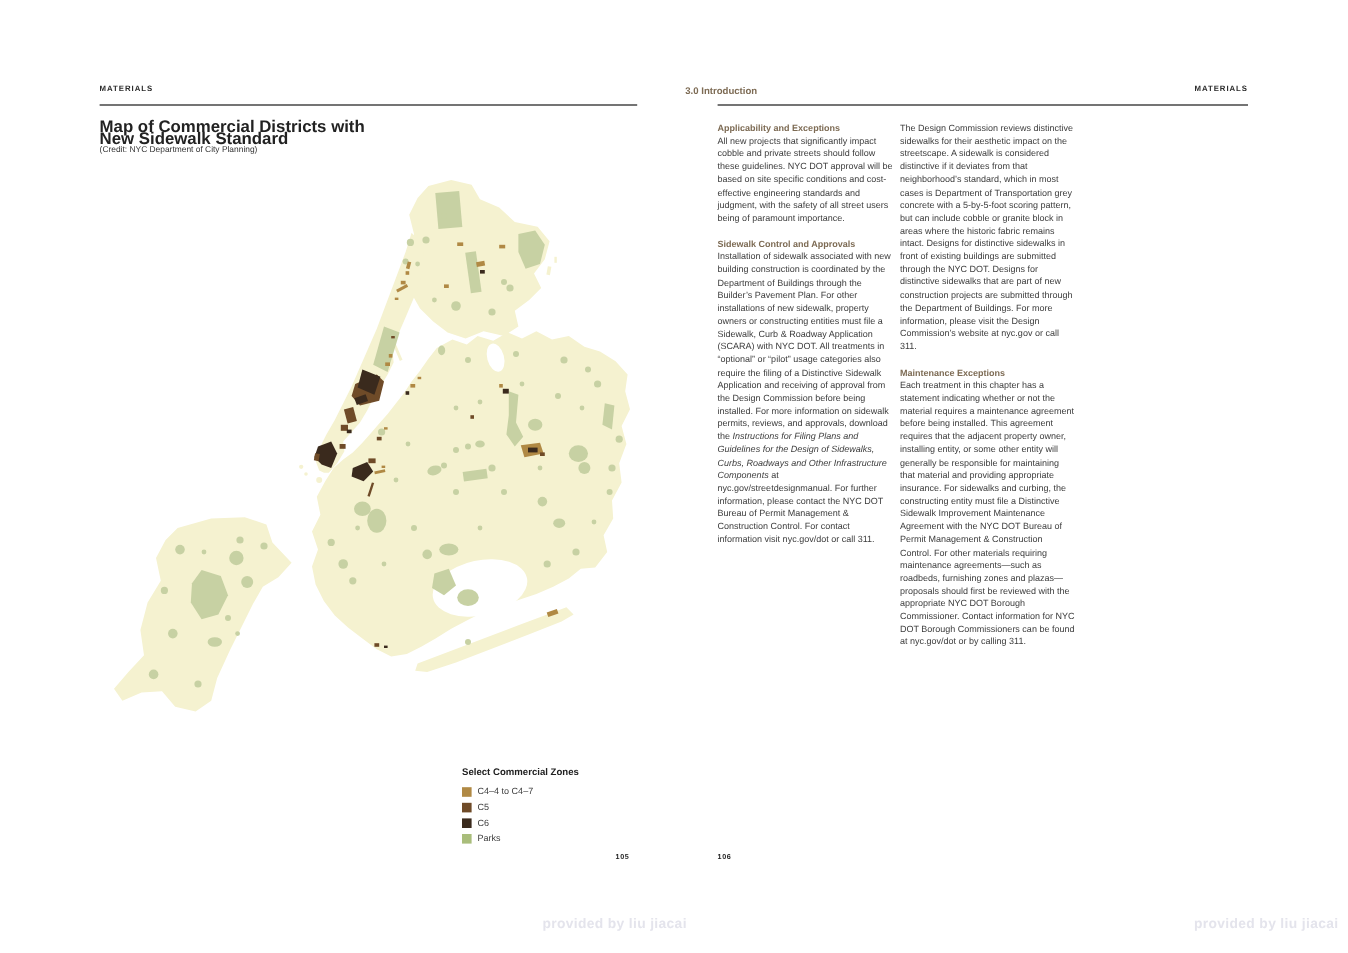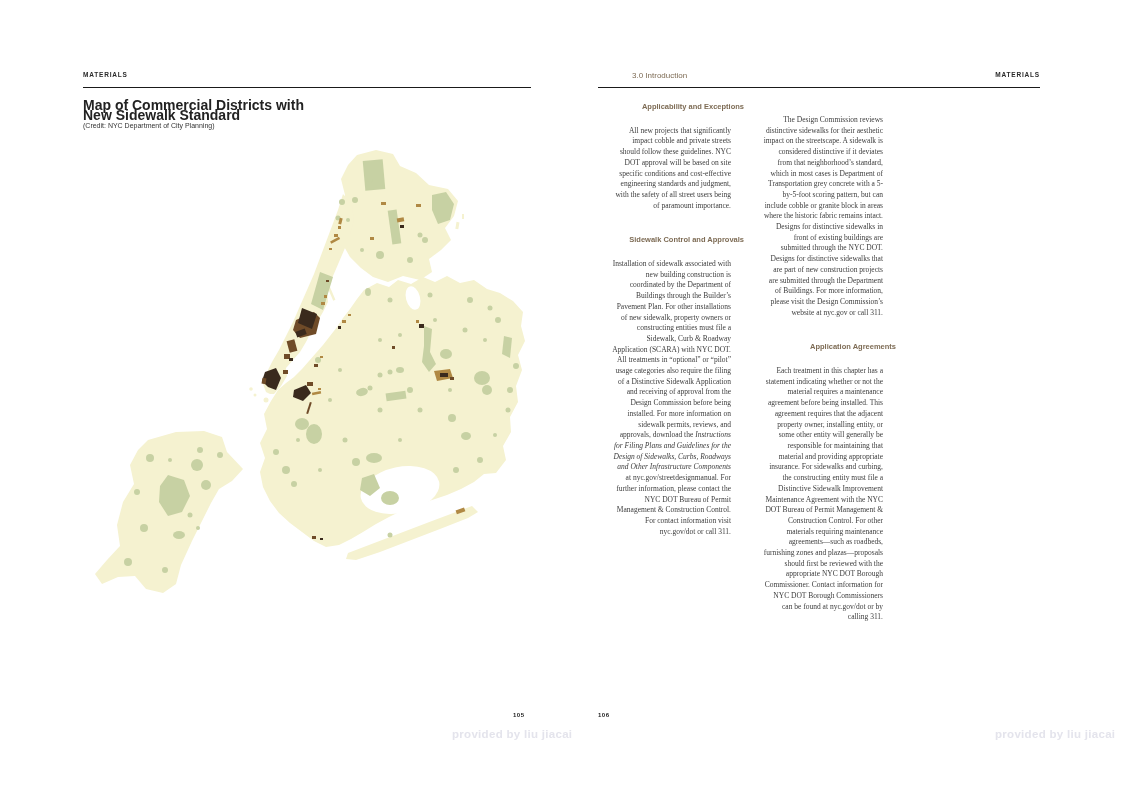--- a/index.html
+++ b/index.html
@@ -2,39 +2,39 @@
 <html style="--land: #f5f2d0; --park: #c7d1a3; --c4: #b08944; --c5: #6f4b28; --c6: #3a2a1d; --heading: #7d6b54; --body: #3c3c3c; --rule: #1a1a1a; --watermark: #e4e4ec;"><head>
 <meta charset="utf-8">
 <style>
   html,body{margin:0;padding:0;background:#ffffff;}
   .canvas{position:relative;width:1123px;height:794px;background:#ffffff;overflow:hidden;
           font-family:"Liberation Sans",sans-serif;color:#3c3c3c;}
   .runhead{position:absolute;font-size:6.5px;font-weight:bold;letter-spacing:.8px;color:#2b2b2b;}
   .rule{position:absolute;top:87px;height:1px;background:var(--rule,#1a1a1a);}
   .rule-left{left:83px;width:448px;}
   .rule-right{left:598px;width:442px;}
-  .intro-head{position:absolute;left:632px;top:71px;font-size:8px;font-weight:normal;color:var(--heading,#7d6b54);text-align:right;}
+  .intro-head{position:absolute;left:571px;top:71px;font-size:8px;font-weight:bold;color:var(--heading,#7d6b54);text-align:right;}
   .caption{position:absolute;left:83px;top:100px;}
   .cap-bold{font-size:14px;font-weight:bold;line-height:10px;color:#222;}
   .cap-credit{font-size:7px;line-height:9px;color:#333;margin-top:1px;}
   .map{position:absolute;left:80px;top:140px;}
   .legend{position:absolute;left:385px;top:639px;}
   .legend-title{font-size:8px;font-weight:bold;color:#222;margin-bottom:7px;}
   .legend-item{display:flex;align-items:center;gap:5px;margin-bottom:4px;font-size:7.5px;color:#3c3c3c;}
   .swatch{display:inline-block;width:8px;height:8px;}
-  .col{position:absolute;top:102px;width:146px;font-size:7.5px;line-height:10.7px;color:var(--body,#3c3c3c);text-align:right;}
+  .col{position:absolute;top:102px;width:146px;font-size:7.5px;line-height:10.7px;color:var(--body,#3c3c3c);}
   .col1{left:598px;}
   .col2{left:750px;}
   .col h4{margin:0;font-size:7.5px;line-height:10.7px;font-weight:bold;color:var(--heading,#7d6b54);}
-  .col p{margin:13px;font-family:Liberation Serif, serif;}
+  .col p{margin:0;}
   .sect-gap{height:11px;}
   .pagenum{position:absolute;top:712px;font-size:6px;font-weight:bold;color:#222;letter-spacing:.5px;}
   .pagenum-left{left:513px;}
   .pagenum-right{left:598px;}
-  .watermark{position:absolute;top:728px;font-size:11.5px;font-weight:600;color:var(--watermark,#e4e4ec);letter-spacing:.3px;}
+  .watermark{position:absolute;top:764px;font-size:11.5px;font-weight:600;color:var(--watermark,#e4e4ec);letter-spacing:.3px;}
   .wm-left{left:452px;}
   .wm-right{left:995px;}
   
   .land{fill:var(--land,#f5f2d0);}
   .park{fill:var(--park,#c7d1a3);}
   .c4{fill:var(--c4,#b08944);}
   .c5{fill:var(--c5,#6f4b28);}
   .c6{fill:var(--c6,#3a2a1d);}
   .water{fill:#ffffff;}
 </style>
@@ -207,39 +207,58 @@
       <path class="c4" d="M 354,231 L 370,229 L 373,238 L 357,241 Z"></path>
       <rect class="c6" x="360" y="233" width="8" height="4"></rect>
         <rect class="c5" x="370" y="237" width="4" height="3"></rect>
       <rect class="c6" x="339" y="184" width="5" height="4"></rect>
         <rect class="c4" x="336" y="180" width="3" height="3"></rect>
       <rect class="c5" x="312" y="206" width="3" height="3"></rect>
       <rect class="c4" x="376" y="369" width="9" height="4" transform="rotate(-20 380 371)"></rect>
     </g>
   </svg>
 
+  <div class="legend">
+    <div class="legend-title">Select Commercial Zones</div>
+    <div class="legend-item">
+      <span class="swatch" style="background-color: rgb(176, 137, 68);"></span>
+      <span>C4–4 to C4–7</span>
+    </div>
+    <div class="legend-item">
+      <span class="swatch" style="background-color: rgb(111, 75, 40);"></span>
+      <span>C5</span>
+    </div>
+    <div class="legend-item">
+      <span class="swatch" style="background-color: rgb(58, 42, 29);"></span>
+      <span>C6</span>
+    </div>
+    <div class="legend-item">
+      <span class="swatch" style="background-color: rgb(169, 189, 123);"></span>
+      <span>Parks</span>
+    </div>
+  </div>
 
   <div class="pagenum pagenum-left">105</div>
 
   <div class="intro-head">3.0 Introduction</div>
   <div class="runhead" style="right:83px;top:71px;">MATERIALS</div>
   <div class="rule rule-right"></div>
 
   <div class="col col1">
     <h4>Applicability and Exceptions</h4>
     <p>All new projects that significantly impact cobble and private streets should follow these guidelines. NYC DOT approval will be based on site specific conditions and cost-effective engineering standards and judgment, with the safety of all street users being of paramount importance.</p>
     <div class="sect-gap"></div>
     <h4>Sidewalk Control and Approvals</h4>
     <p><span>Installation of sidewalk associated with new building construction is coordinated by the Department of Buildings through the Builder’s Pavement Plan. For other installations of new sidewalk, property owners or constructing entities must file a Sidewalk, Curb &amp; Roadway Application (SCARA) with NYC DOT. All treatments in “optional” or “pilot” usage categories also require the filing of a Distinctive Sidewalk Application and receiving of approval from the Design Commission before being installed. For more information on sidewalk permits, reviews, and approvals, download the </span><em>Instructions for Filing Plans and Guidelines for the Design of Sidewalks, Curbs, Roadways and Other Infrastructure Components</em><span> at nyc.gov/streetdesignmanual. For further information, please contact the NYC DOT Bureau of Permit Management &amp; Construction Control. For contact information visit nyc.gov/dot or call 311.</span></p>
   </div>
 
   <div class="col col2">
     <p>The Design Commission reviews distinctive sidewalks for their aesthetic impact on the streetscape. A sidewalk is considered distinctive if it deviates from that neighborhood’s standard, which in most cases is Department of Transportation grey concrete with a 5-by-5-foot scoring pattern, but can include cobble or granite block in areas where the historic fabric remains intact. Designs for distinctive sidewalks in front of existing buildings are submitted through the NYC DOT. Designs for distinctive sidewalks that are part of new construction projects are submitted through the Department of Buildings. For more information, please visit the Design Commission’s website at nyc.gov or call 311.</p>
     <div class="sect-gap"></div>
-    <h4>Application Agreements</h4>
+    <h4>Maintenance Exceptions</h4>
     <p>Each treatment in this chapter has a statement indicating whether or not the material requires a maintenance agreement before being installed. This agreement requires that the adjacent property owner, installing entity, or some other entity will generally be responsible for maintaining that material and providing appropriate insurance. For sidewalks and curbing, the constructing entity must file a Distinctive Sidewalk Improvement Maintenance Agreement with the NYC DOT Bureau of Permit Management &amp; Construction Control. For other materials requiring maintenance agreements—such as roadbeds, furnishing zones and plazas—proposals should first be reviewed with the appropriate NYC DOT Borough Commissioner. Contact information for NYC DOT Borough Commissioners can be found at nyc.gov/dot or by calling 311.</p>
   </div>
 
   <div class="pagenum pagenum-right">106</div>
 
   <div class="watermark wm-left">provided by liu jiacai</div>
   <div class="watermark wm-right">provided by liu jiacai</div>
 
 </div>
 

